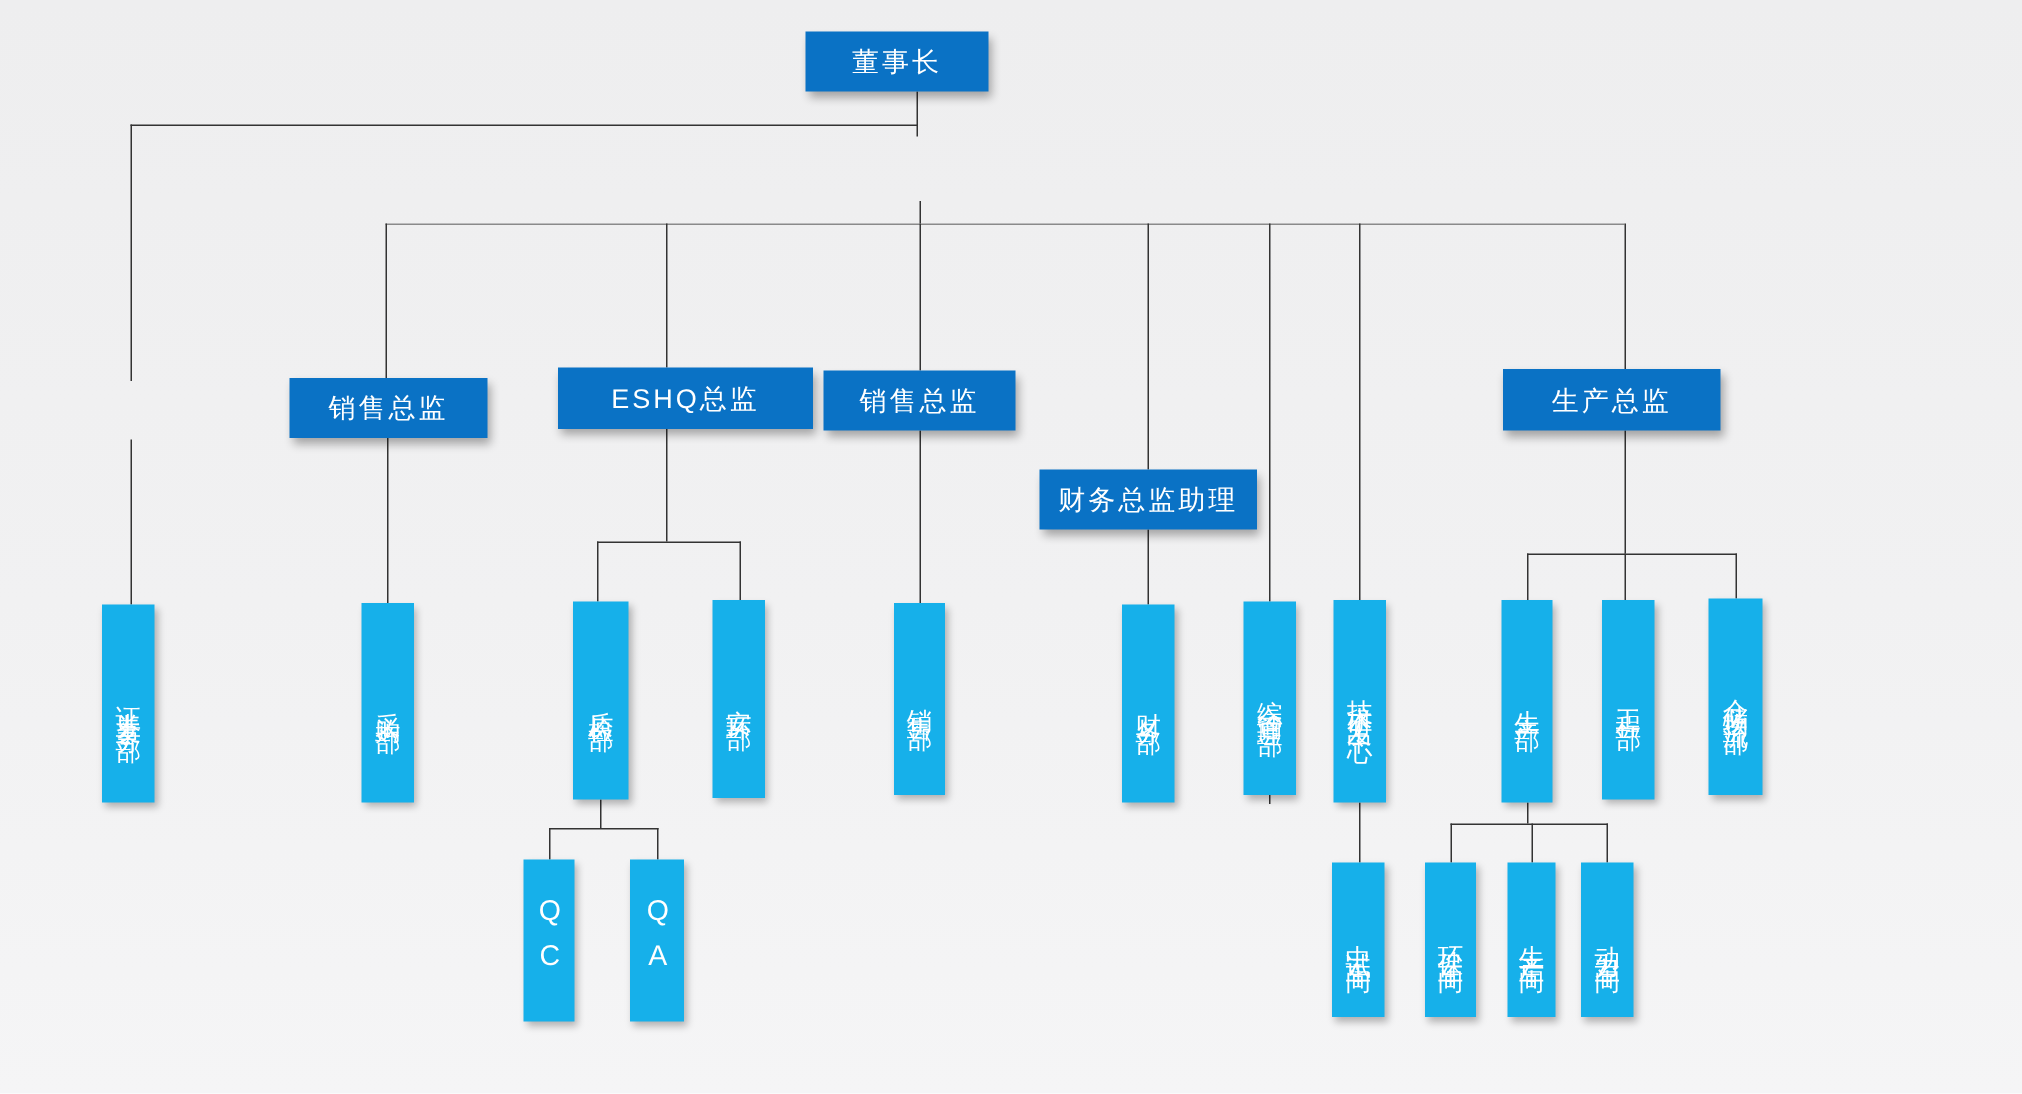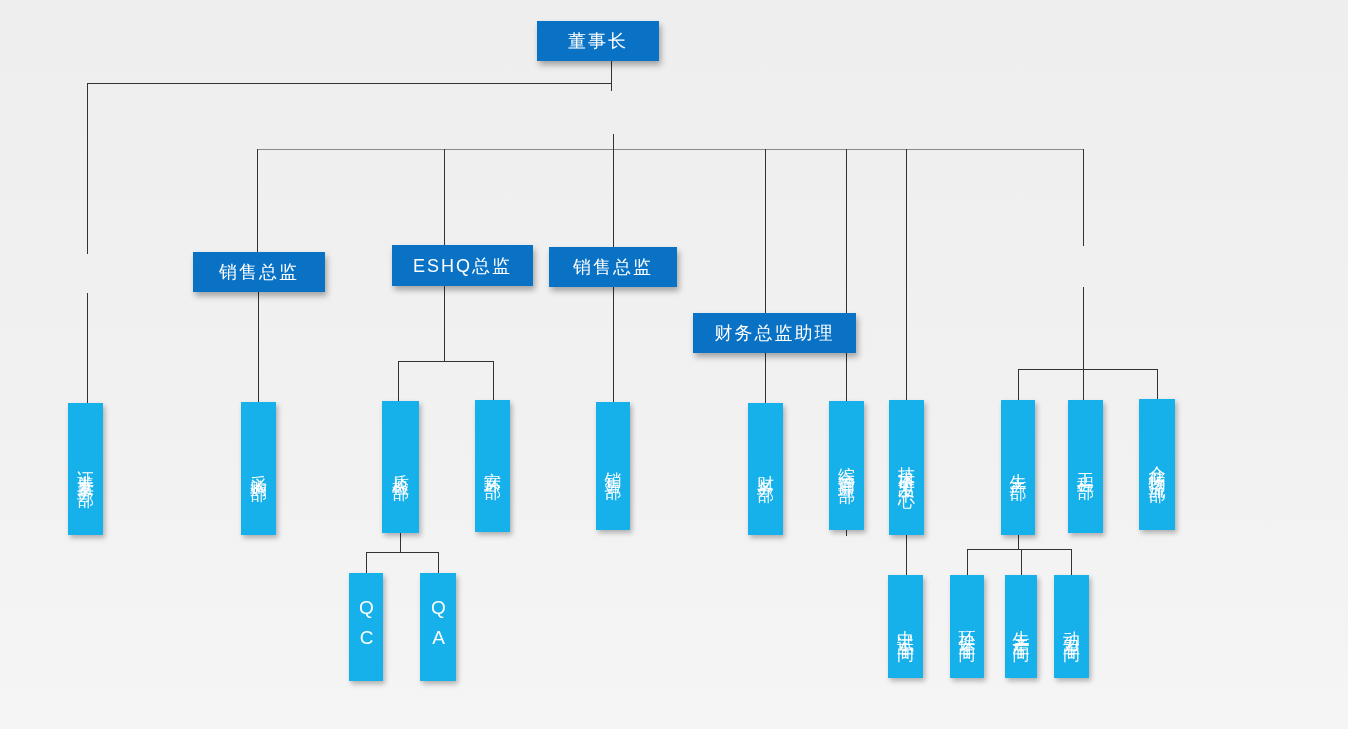--- a/index.html
+++ b/index.html
@@ -73,23 +73,24 @@
   <div class="ln" style="left:366px;top:552px;width:1px;height:21px"></div>
   <div class="ln" style="left:438px;top:552px;width:1px;height:21px"></div>
   <div class="ln" style="left:1018px;top:535px;width:1px;height:14px"></div>
   <div class="ln" style="left:967px;top:549px;width:105px;height:1px"></div>
   <div class="ln" style="left:967px;top:549px;width:1px;height:26px"></div>
   <div class="ln" style="left:1021px;top:549px;width:1px;height:26px"></div>
   <div class="ln" style="left:1071px;top:549px;width:1px;height:26px"></div>
 
   <div class="hnode" style="left:537px;top:21px;width:122px;height:40px">董事长</div>
   <div class="hnode" style="left:193px;top:252px;width:132px;height:40px">销售总监</div>
-  <div class="hnode" style="left:392px;top:245px;width:141px;height:41px">ESHQ总监</div>
+  <div class="hnode" style="left:372px;top:245px;width:170px;height:41px">ESHQ总监</div>
   <div class="hnode" style="left:549px;top:247px;width:128px;height:40px">销售总监</div>
-  <div class="hnode" style="left:693px;top:313px;width:163px;height:40px">财务总监助理</div>
+  <div class="hnode" style="left:693px;top:313px;width:145px;height:40px">财务总监助理</div>
+  <div class="hnode" style="left:1002px;top:246px;width:145px;height:41px">生产总监</div>
 
   <div class="vnode" style="left:68px;top:403px;width:35px;height:132px">证券事务部</div>
   <div class="vnode" style="left:241px;top:402px;width:35px;height:133px">采购部</div>
   <div class="vnode" style="left:382px;top:401px;width:37px;height:132px">质检部</div>
   <div class="vnode" style="left:475px;top:400px;width:35px;height:132px">安环部</div>
   <div class="vnode" style="left:596px;top:402px;width:34px;height:128px">销售部</div>
   <div class="vnode" style="left:748px;top:403px;width:35px;height:132px">财务部</div>
   <div class="vnode" style="left:829px;top:401px;width:35px;height:129px">综合管理部</div>
   <div class="vnode" style="left:889px;top:400px;width:35px;height:135px">技术研发中心</div>
   <div class="vnode" style="left:1001px;top:400px;width:34px;height:135px">生产部</div>

